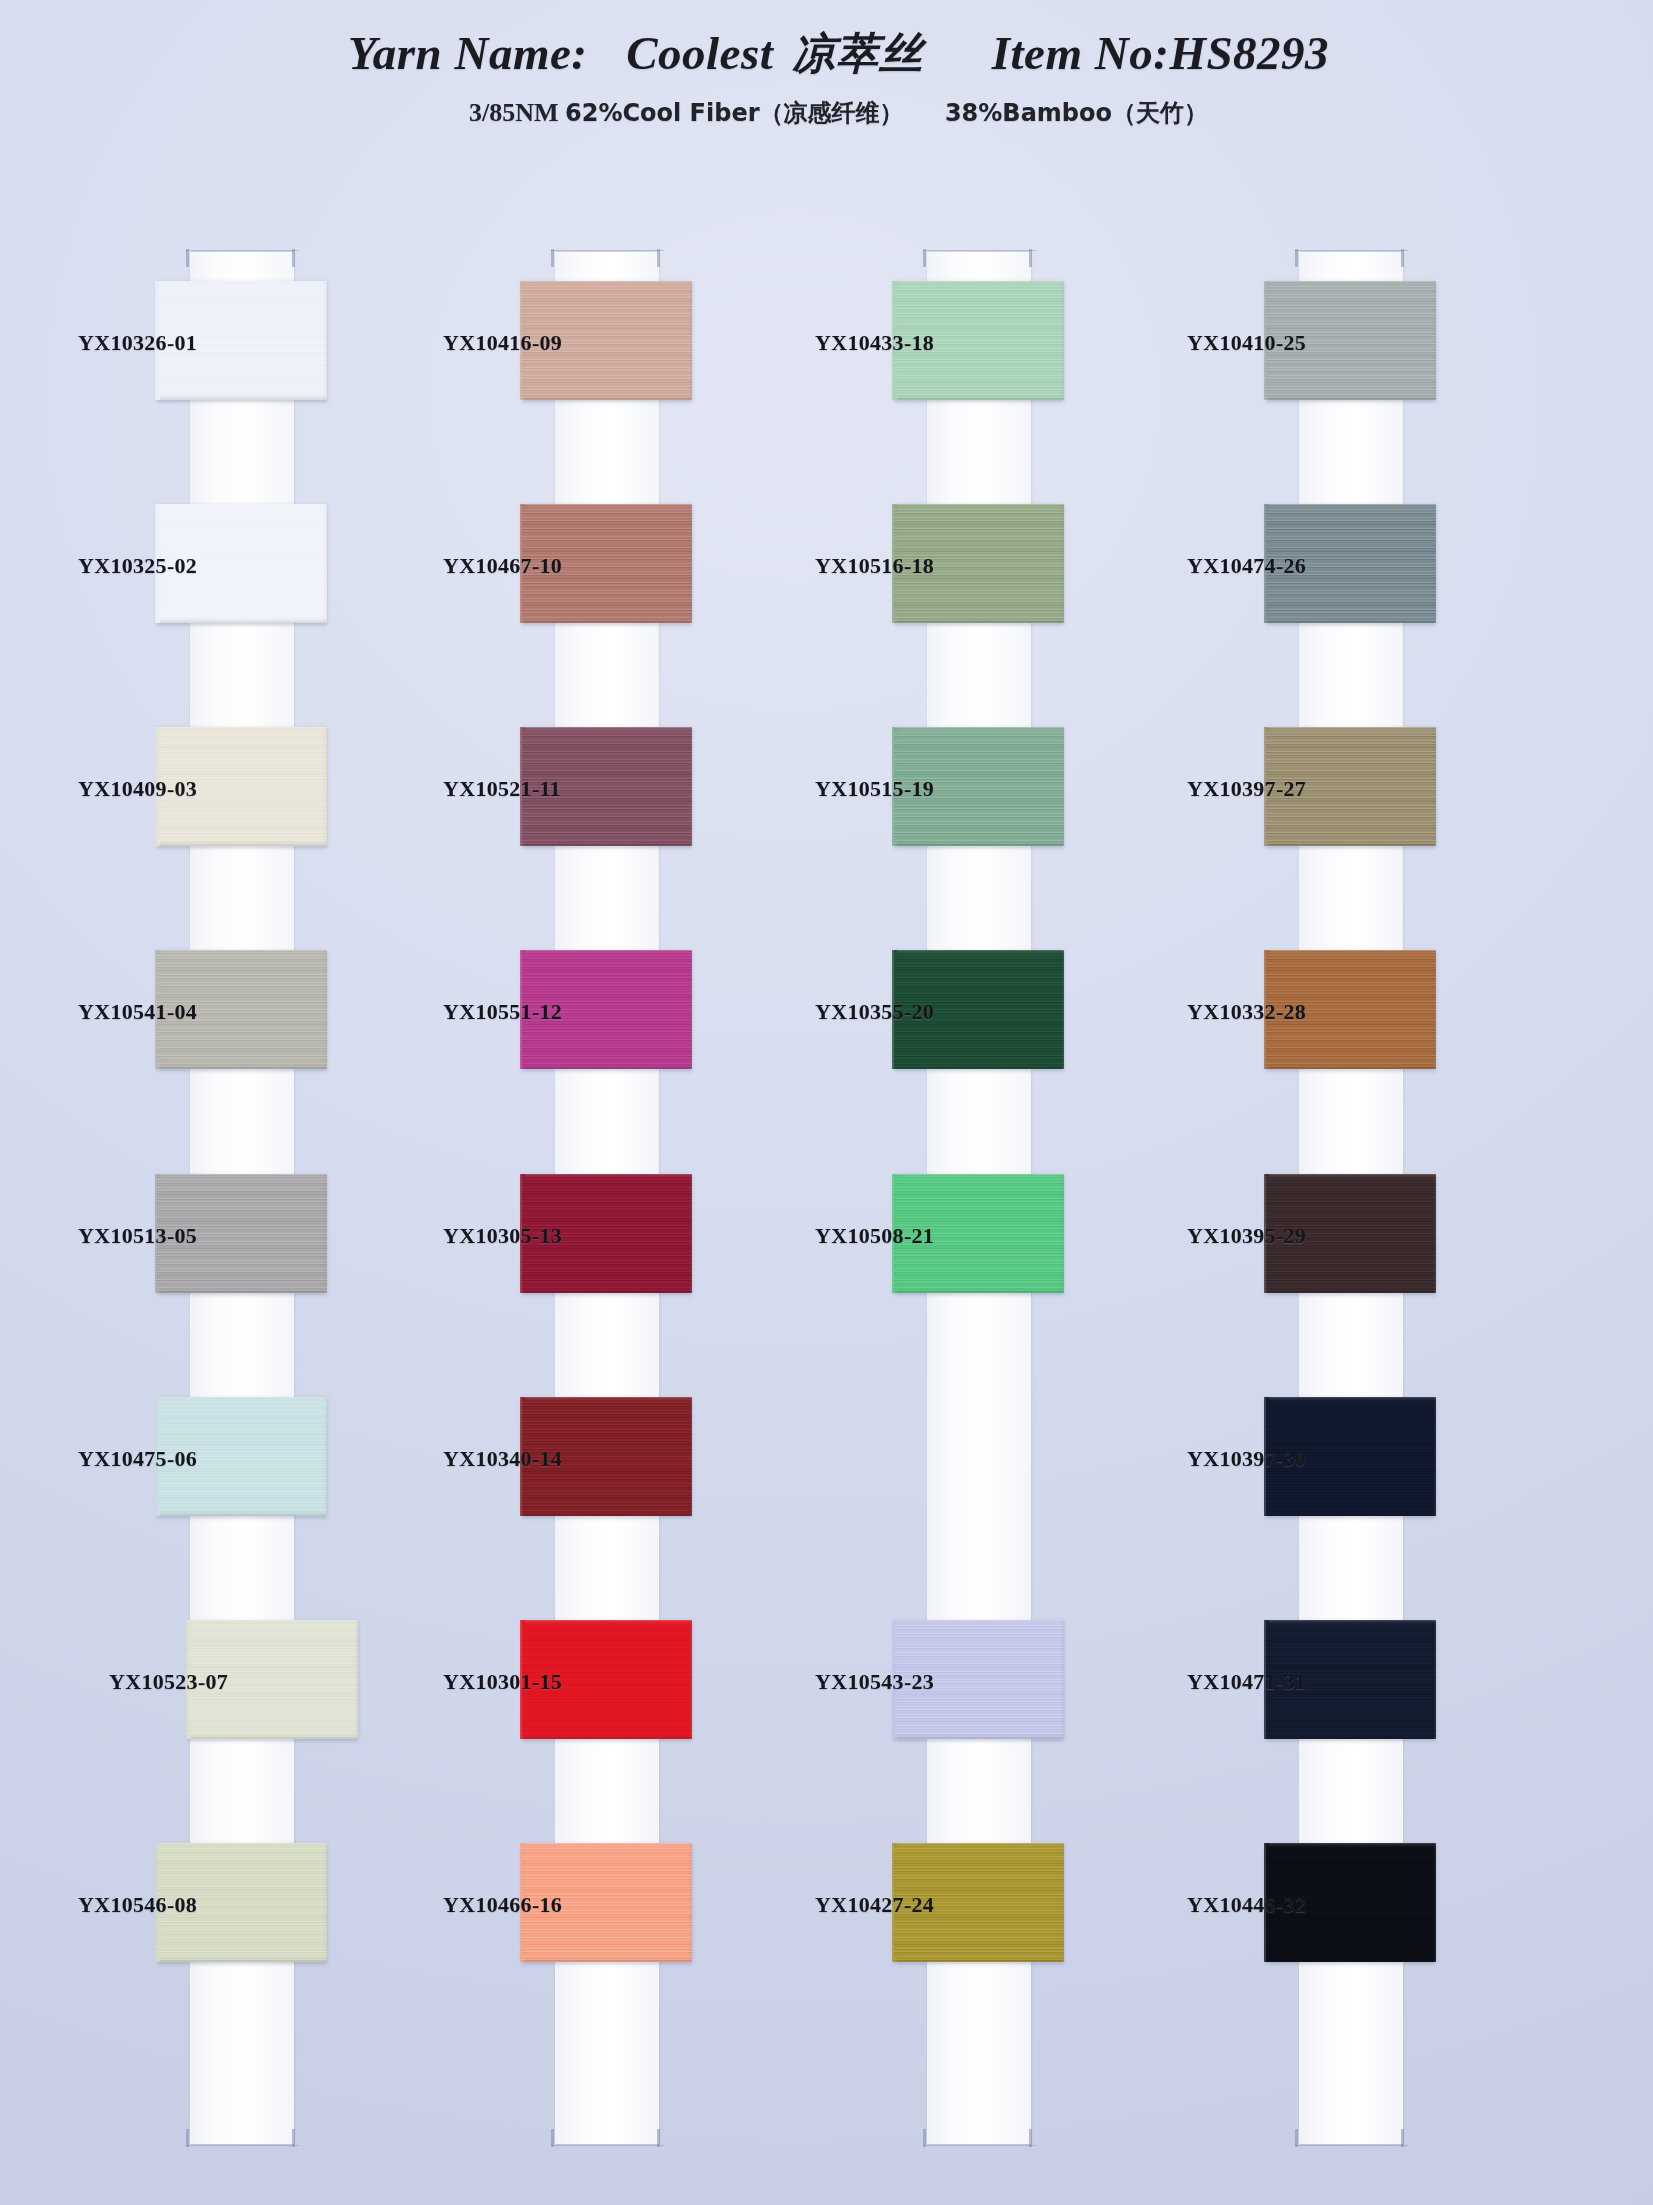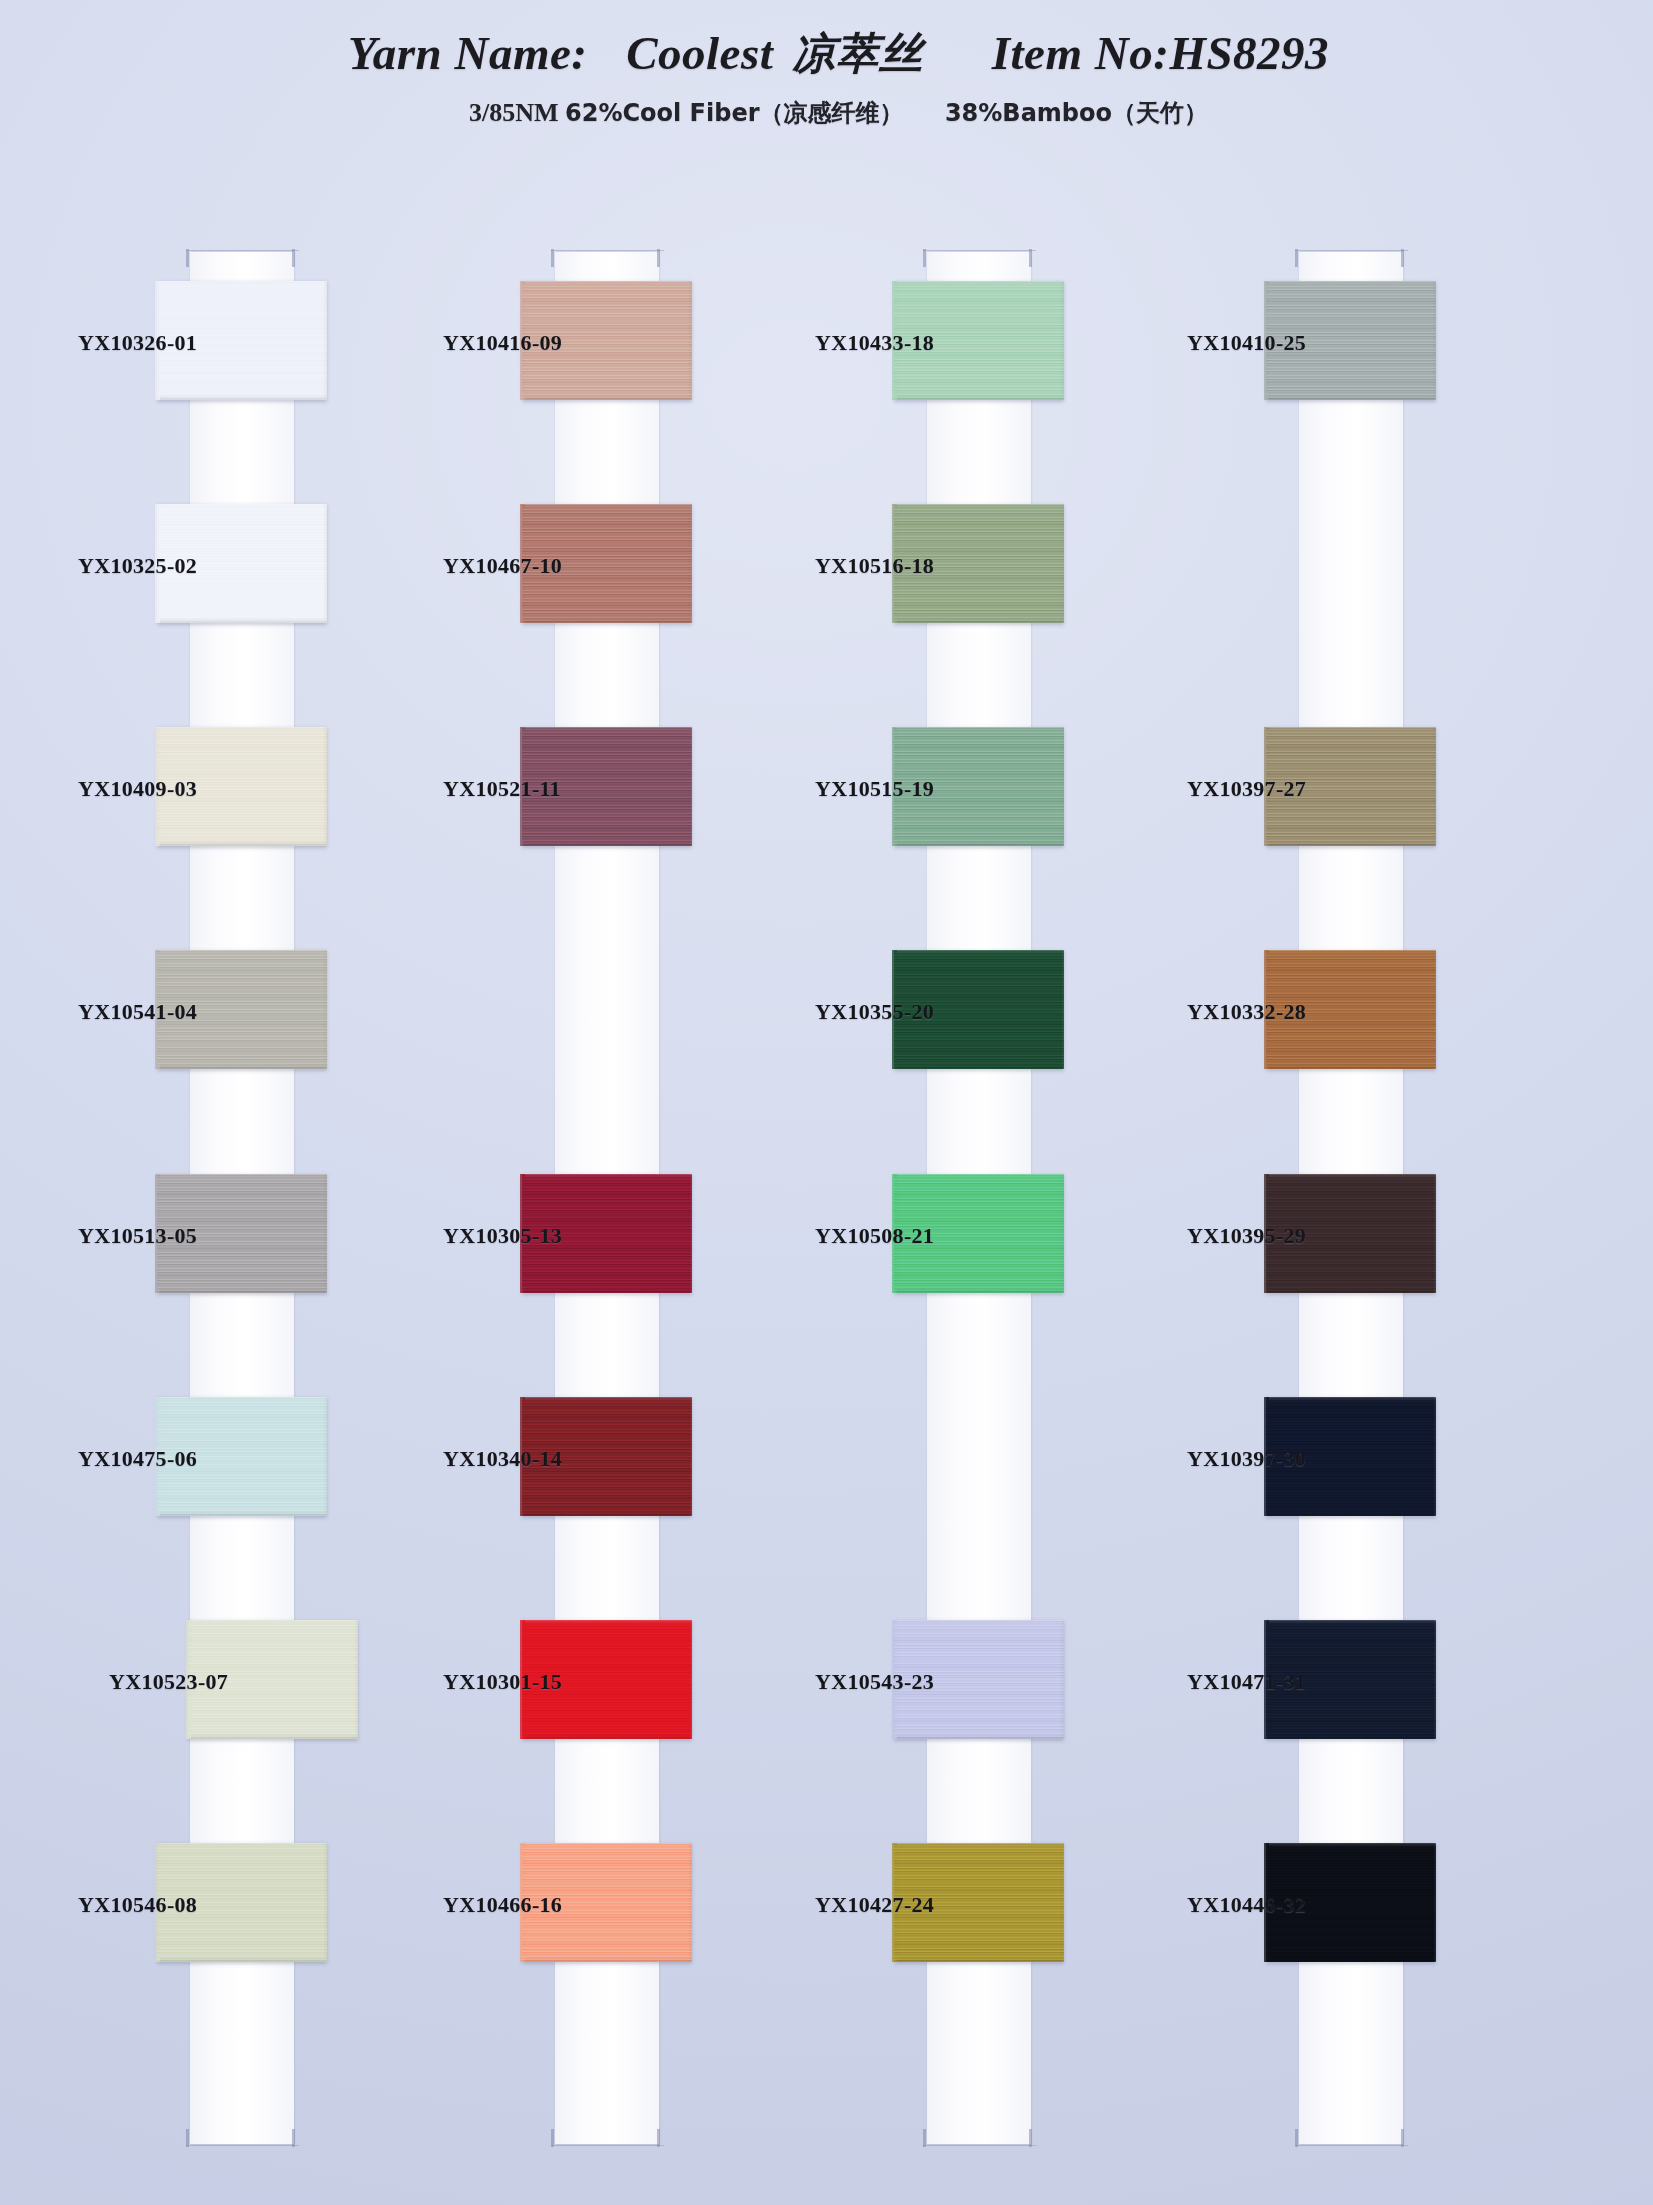--- a/index.html
+++ b/index.html
@@ -263,20 +263,24 @@
           <div class="row-label">YX10416-09</div>
         </div>
         <div class="row" style="top: 235px;">
           <div class="swatch" title="YX10467-10" style="background: rgb(176, 119, 109);"></div>
           <div class="row-label">YX10467-10</div>
         </div>
         <div class="row" style="top: 458px;">
           <div class="swatch" title="YX10521-11" style="background: rgb(127, 79, 97);"></div>
           <div class="row-label">YX10521-11</div>
         </div>
+        <div class="row" style="top: 681px;">
+          <div class="swatch" title="YX10551-12" style="background: rgb(180, 57, 138);"></div>
+          <div class="row-label">YX10551-12</div>
+        </div>
         <div class="row" style="top: 905px;">
           <div class="swatch" title="YX10305-13" style="background: rgb(140, 24, 51);"></div>
           <div class="row-label">YX10305-13</div>
         </div>
         <div class="row" style="top: 1128px;">
           <div class="swatch" title="YX10340-14" style="background: rgb(125, 32, 38);"></div>
           <div class="row-label">YX10340-14</div>
         </div>
         <div class="row" style="top: 1351px;">
           <div class="swatch" title="YX10301-15" style="background: rgb(224, 22, 34);"></div>
@@ -325,20 +329,24 @@
       <div class="column col-3">
         <div class="card-strip"></div>
         <div class="notch tl"></div>
         <div class="notch tr"></div>
         <div class="notch bl"></div>
         <div class="notch br"></div>
         <div class="row" style="top: 12px;">
           <div class="swatch" title="YX10410-25" style="background: rgb(163, 173, 173);"></div>
           <div class="row-label">YX10410-25</div>
         </div>
+        <div class="row" style="top: 235px;">
+          <div class="swatch" title="YX10474-26" style="background: rgb(119, 137, 143);"></div>
+          <div class="row-label">YX10474-26</div>
+        </div>
         <div class="row" style="top: 458px;">
           <div class="swatch" title="YX10397-27" style="background: rgb(154, 141, 111);"></div>
           <div class="row-label">YX10397-27</div>
         </div>
         <div class="row" style="top: 681px;">
           <div class="swatch" title="YX10332-28" style="background: rgb(165, 105, 63);"></div>
           <div class="row-label">YX10332-28</div>
         </div>
         <div class="row" style="top: 905px;">
           <div class="swatch" title="YX10395-29" style="background: rgb(57, 41, 43);"></div>

